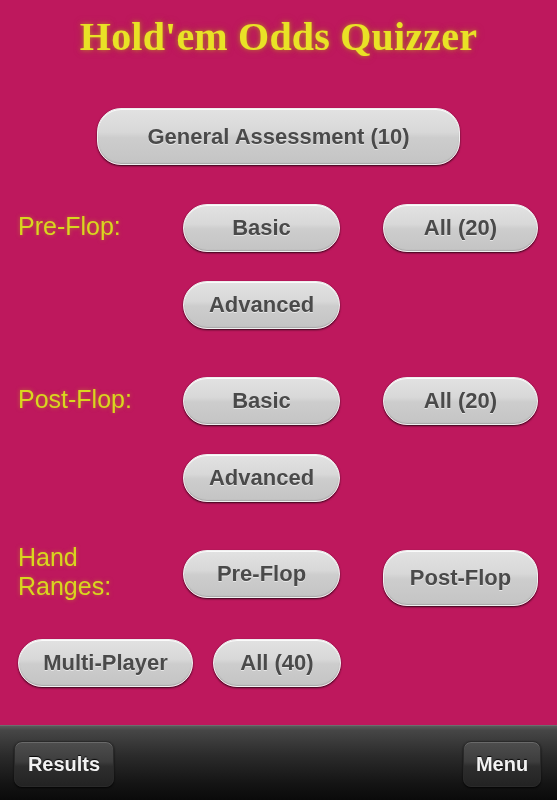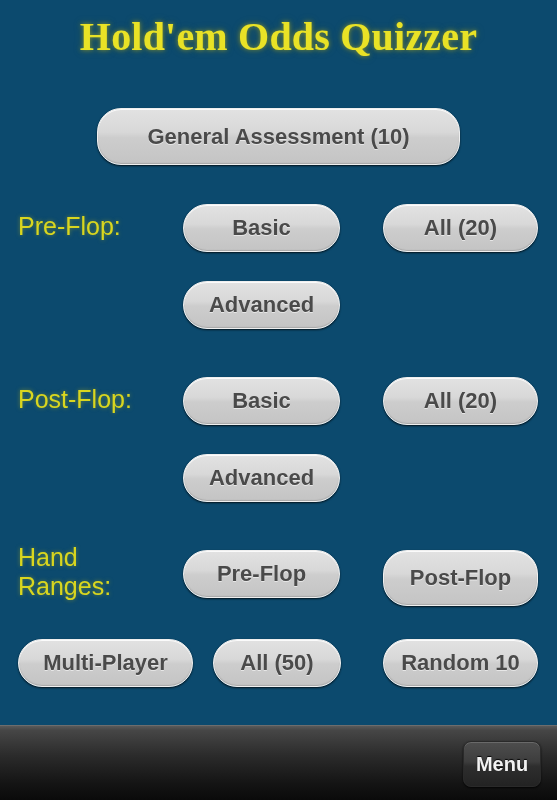--- a/index.html
+++ b/index.html
@@ -5,21 +5,21 @@
   * { margin:0; padding:0; box-sizing:border-box; }
   html, body {
     width:557px; height:800px;
     background:#000;
     overflow:hidden;
     font-family:"Liberation Sans", sans-serif;
   }
   #app {
     position:relative;
     width:557px; height:800px;
-    background:#0c4a6e;
+    background:#be185d;
   }
 
   
   .title {
     position:absolute;
     left:0; top:14px; width:557px;
     text-align:center;
     font-family:"Liberation Serif", serif;
     font-weight:bold;
     font-size:40px;
@@ -104,20 +104,20 @@
   <div class="pill" style="left:183px; top:377px; width:157px; height:48px;">Basic</div>
   <div class="pill" style="left:383px; top:377px; width:155px; height:48px;">All (20)</div>
   <div class="pill" style="left:183px; top:454px; width:157px; height:48px;">Advanced</div>
 
   <div class="seclabel" style="left:18px; top:543px;">Hand
 Ranges:</div>
   <div class="pill" style="left:183px; top:550px; width:157px; height:48px;">Pre-Flop</div>
   <div class="pill" style="left:383px; top:550px; width:155px; height:56px;">Post-Flop</div>
 
   <div class="pill" style="left:18px; top:639px; width:175px; height:48px;">Multi-Player</div>
-  <div class="pill" style="left:213px; top:639px; width:128px; height:48px;">All (50)</div>
-  <div class="pill" style="left:383px; top:639px; width:155px; height:48px;">Random 10</div>
+  <div class="pill" style="left:213px; top:639px; width:128px; height:48px;">All (40)</div>
 
   <div class="toolbar">
+    <div class="tbtn" style="left:14px; width:100px;">Results</div>
     <div class="tbtn" style="left:463px; width:78px;">Menu</div>
   </div>
 
 </div>
 
 </body></html>

